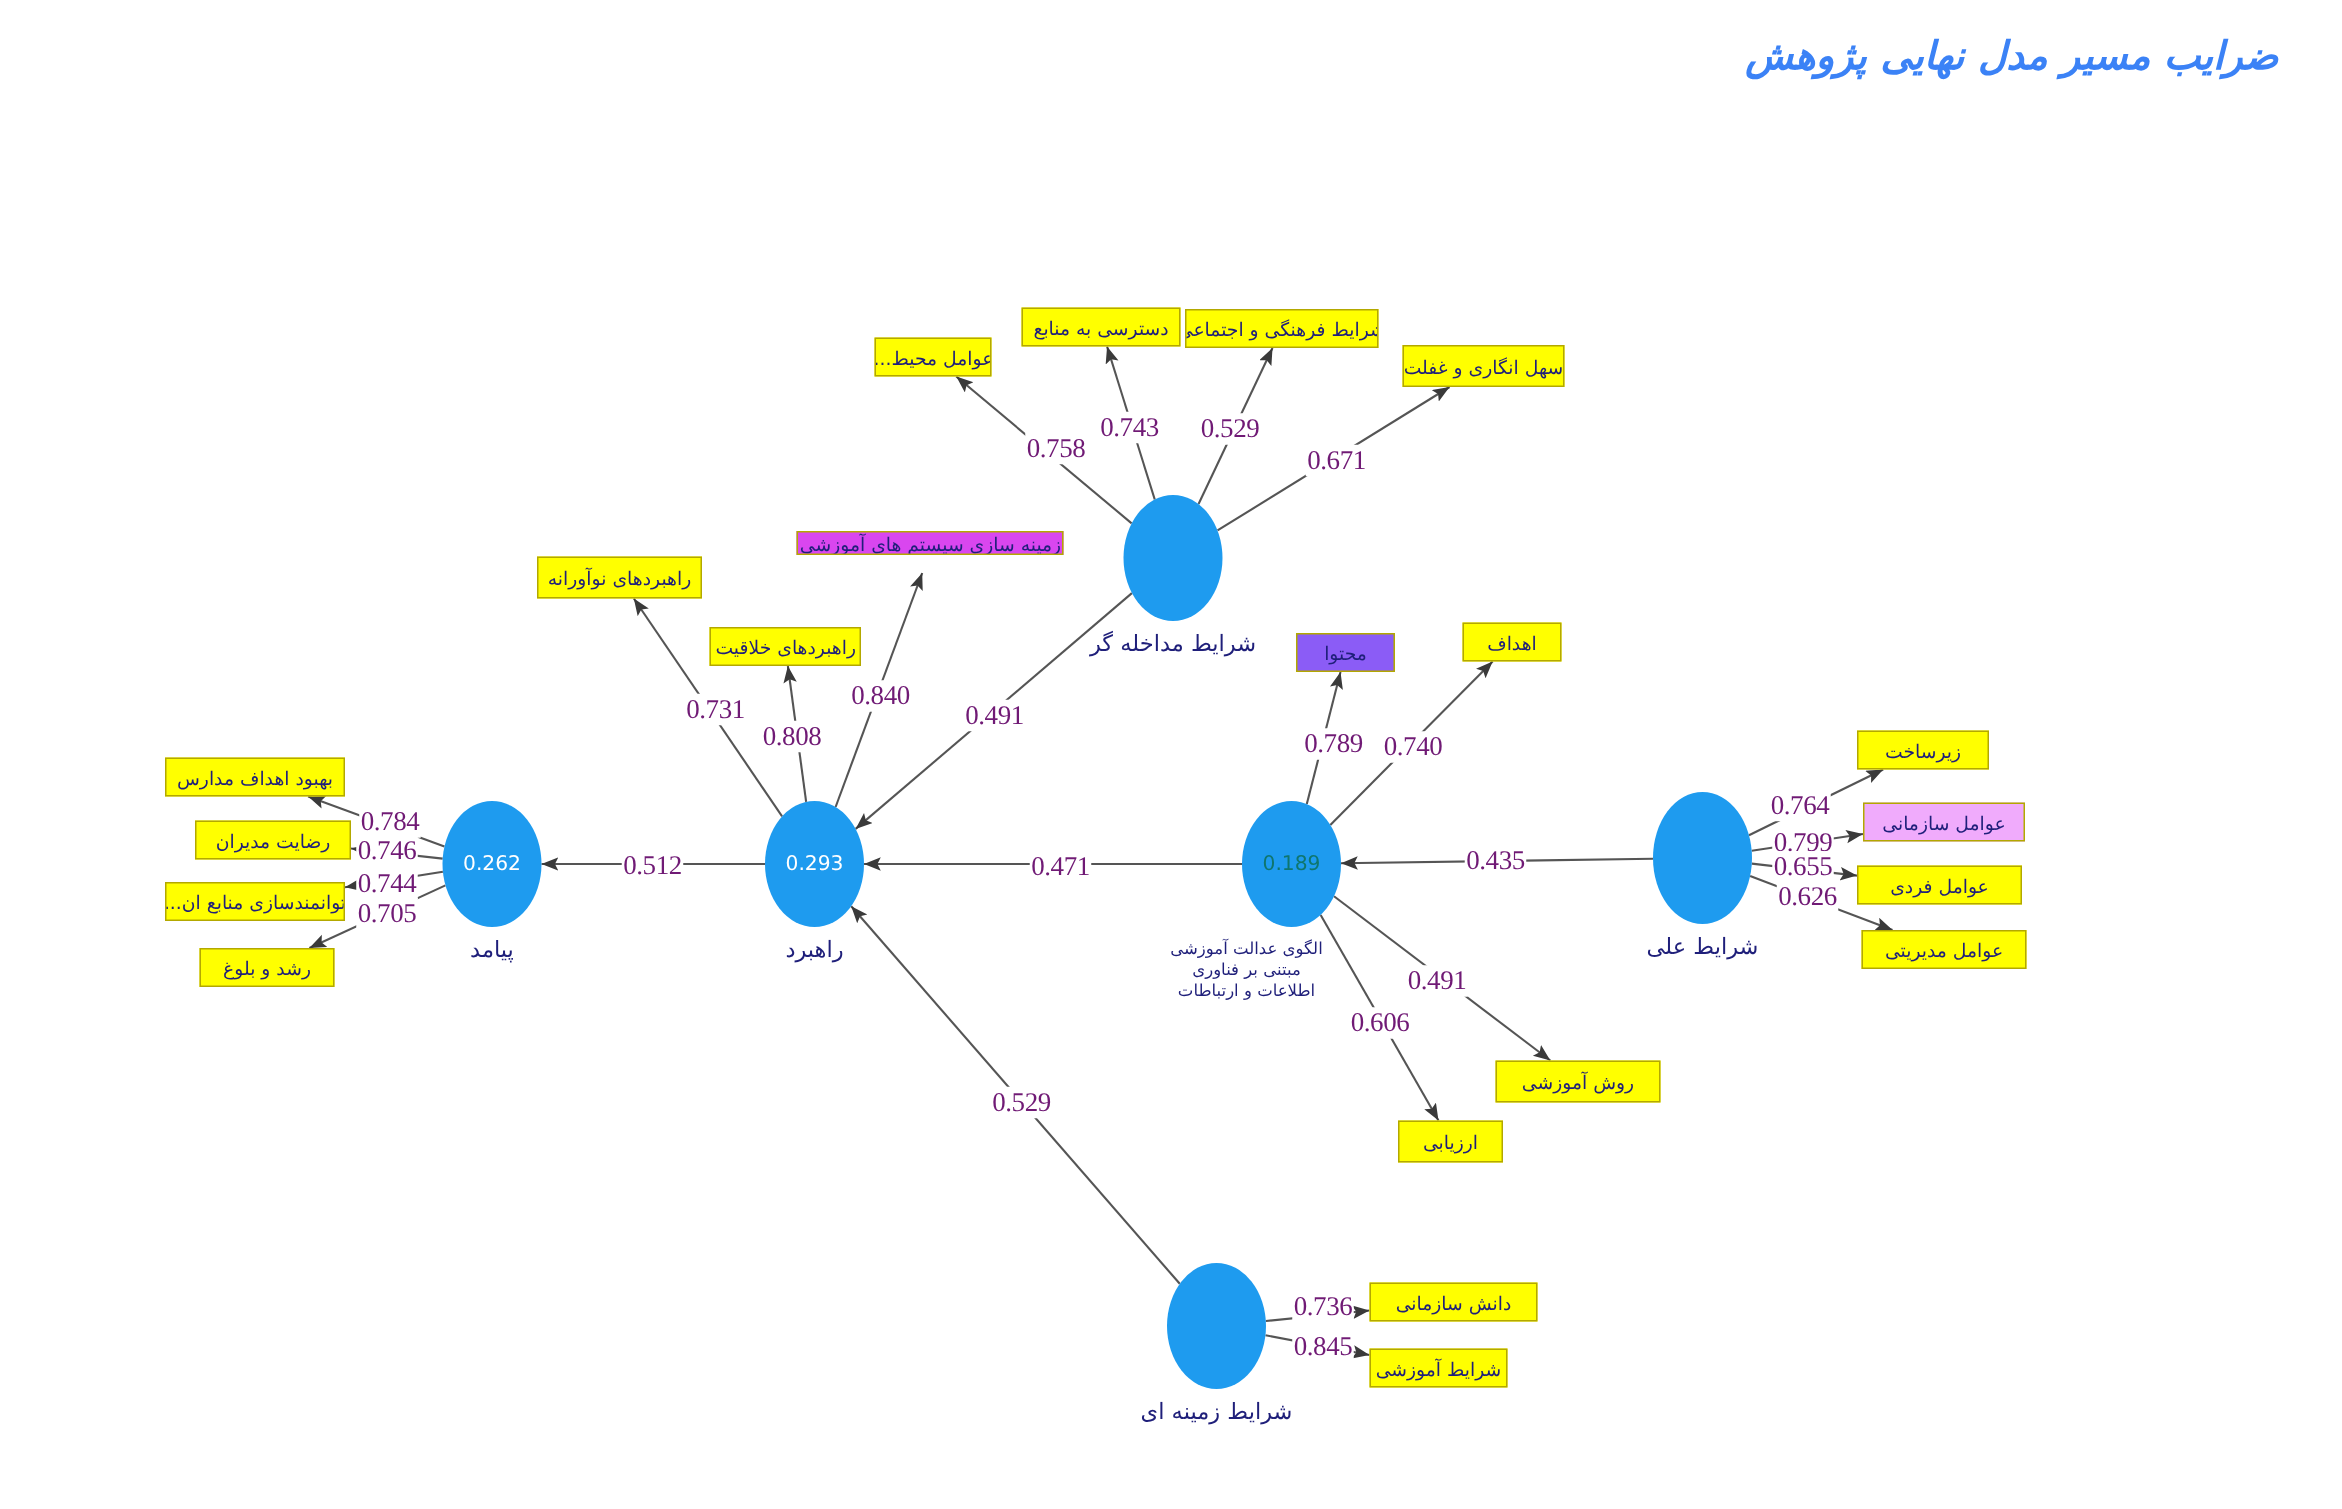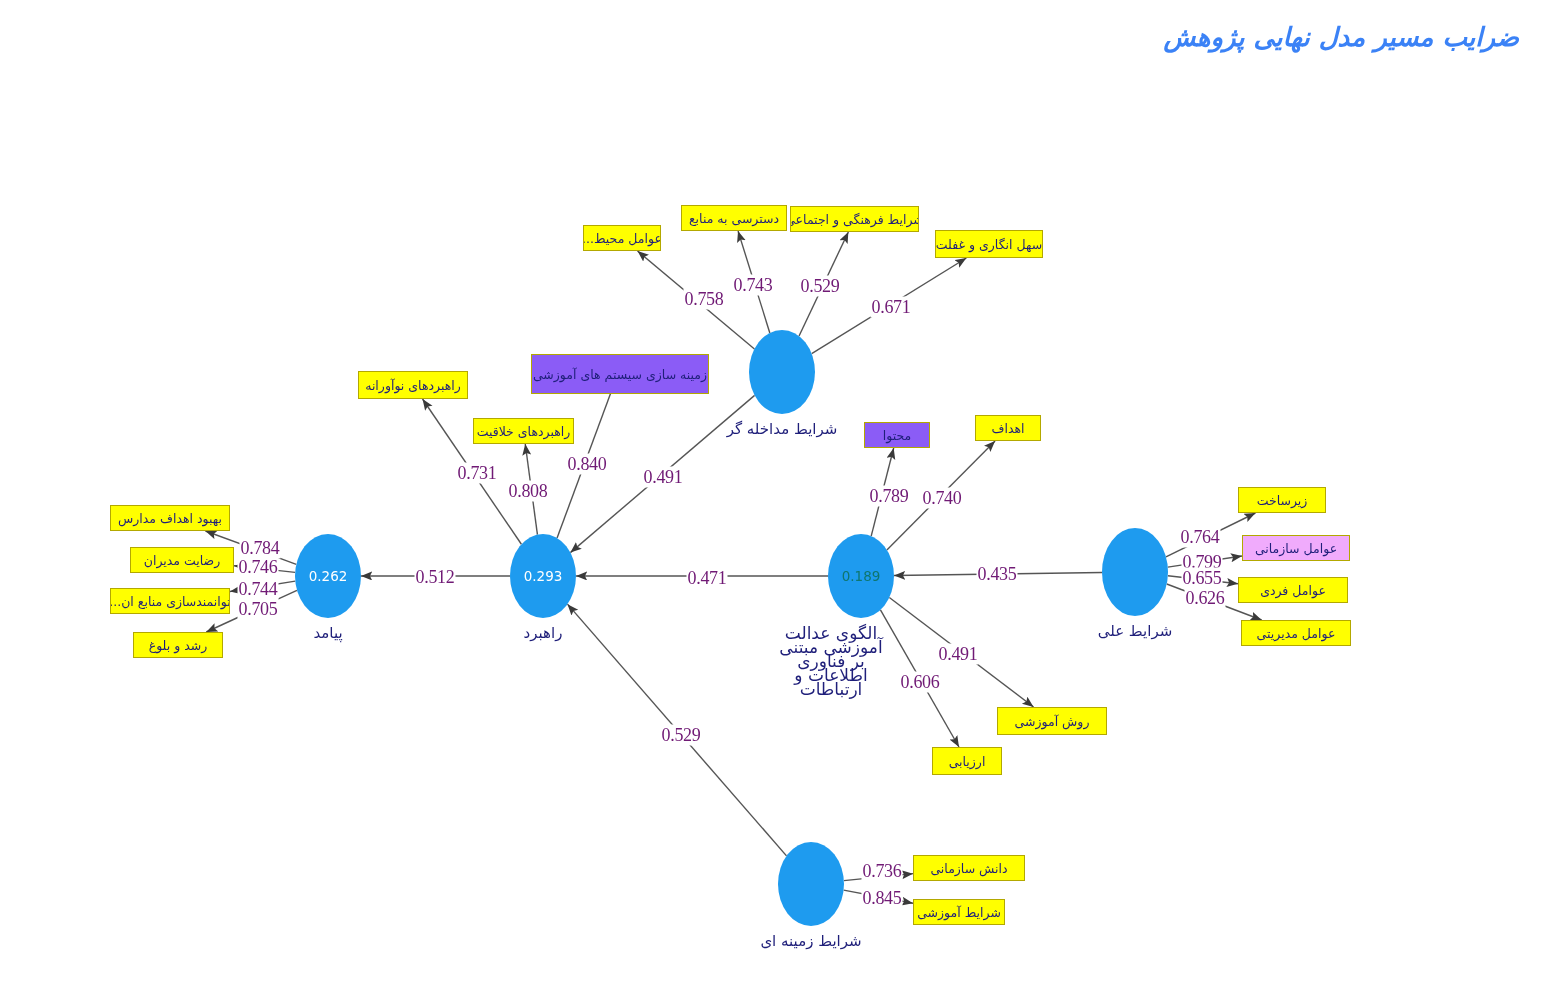--- a/index.html
+++ b/index.html
@@ -14,21 +14,21 @@
     font-family:"DejaVu Serif","Liberation Serif",serif;
     font-size:26px; font-style:italic; font-weight:600;
     color:#3b82f6; direction:rtl; white-space:nowrap;
   }
   .node-label{
     position:absolute; color:#1f1f7a; font-size:15px;
     direction:rtl; text-align:center; white-space:nowrap;
     font-family:"DejaVu Sans","Liberation Sans",sans-serif;
     transform:translateX(-50%); line-height:15px;
   }
-  .node-label.multi{white-space:normal;width:110px;font-size:17px;line-height:14px;}
+  .node-label.multi{white-space:normal;width:110px;font-size:11px;line-height:14px;}
   .node-val{
     position:absolute; color:#ffffff; font-size:13.5px;
     font-family:"DejaVu Sans","Liberation Sans",sans-serif;
     transform:translate(-50%,-50%); white-space:nowrap;
   }
   .ibox{
     position:absolute; background:#FFFF00; border:1px solid #B3A800;
     color:#1f1f7a; direction:rtl; font-size:12.5px;
     font-family:"DejaVu Sans","Liberation Sans",sans-serif;
     display:flex; align-items:center; justify-content:center;
@@ -116,21 +116,21 @@
     <div class="elab" style="left: 258px; top: 609px;">0.705</div>
     <div class="elab" style="left: 681px; top: 735px;">0.529</div>
     <div class="elab" style="left: 882px; top: 871px;">0.736</div>
     <div class="elab" style="left: 882px; top: 898px;">0.845</div>
     <div class="ibox" style="left: 583px; top: 225px; width: 78px; height: 26px; background: rgb(255, 255, 0); border-color: rgb(179, 168, 0);">عوامل محیط...</div>
     <div class="ibox" style="left: 681px; top: 205px; width: 106px; height: 26px; background: rgb(255, 255, 0); border-color: rgb(179, 168, 0);">دسترسی به منابع</div>
     <div class="ibox" style="left: 790px; top: 206px; width: 129px; height: 26px; background: rgb(255, 255, 0); border-color: rgb(179, 168, 0);">شرایط فرهنگی و اجتماعی</div>
     <div class="ibox" style="left: 935px; top: 230px; width: 108px; height: 28px; background: rgb(255, 255, 0); border-color: rgb(179, 168, 0);">سهل انگاری و غفلت</div>
     <div class="ibox" style="left: 358px; top: 371px; width: 110px; height: 28px; background: rgb(255, 255, 0); border-color: rgb(179, 168, 0);">راهبردهای نوآورانه</div>
     <div class="ibox" style="left: 473px; top: 418px; width: 101px; height: 26px; background: rgb(255, 255, 0); border-color: rgb(179, 168, 0);">راهبردهای خلاقیت</div>
-    <div class="ibox" style="left: 531px; top: 354px; width: 178px; height: 40px; background: #8b5cf6; border-color: rgb(179, 168, 0);">زمینه سازی سیستم های آموزشی</div>
+    <div class="ibox" style="left: 531px; top: 354px; width: 178px; height: 16px; background: #d946ef; border-color: rgb(179, 168, 0);">زمینه سازی سیستم های آموزشی</div>
     <div class="ibox" style="left: 864px; top: 422px; width: 66px; height: 26px; background: #8b5cf6; border-color: rgb(179, 168, 0);">محتوا</div>
     <div class="ibox" style="left: 975px; top: 415px; width: 66px; height: 26px; background: rgb(255, 255, 0); border-color: rgb(179, 168, 0);">اهداف</div>
     <div class="ibox" style="left: 997px; top: 707px; width: 110px; height: 28px; background: rgb(255, 255, 0); border-color: rgb(179, 168, 0);">روش آموزشی</div>
     <div class="ibox" style="left: 932px; top: 747px; width: 70px; height: 28px; background: rgb(255, 255, 0); border-color: rgb(179, 168, 0);">ارزیابی</div>
     <div class="ibox" style="left: 1238px; top: 487px; width: 88px; height: 26px; background: rgb(255, 255, 0); border-color: rgb(179, 168, 0);">زیرساخت</div>
     <div class="ibox" style="left: 1242px; top: 535px; width: 108px; height: 26px; background: #f0abfc; border-color: rgb(179, 168, 0);">عوامل سازمانی</div>
     <div class="ibox" style="left: 1238px; top: 577px; width: 110px; height: 26px; background: rgb(255, 255, 0); border-color: rgb(179, 168, 0);">عوامل فردی</div>
     <div class="ibox" style="left: 1241px; top: 620px; width: 110px; height: 26px; background: rgb(255, 255, 0); border-color: rgb(179, 168, 0);">عوامل مدیریتی</div>
     <div class="ibox" style="left: 110px; top: 505px; width: 120px; height: 26px; background: rgb(255, 255, 0); border-color: rgb(179, 168, 0);">بهبود اهداف مدارس</div>
     <div class="ibox" style="left: 130px; top: 547px; width: 104px; height: 26px; background: rgb(255, 255, 0); border-color: rgb(179, 168, 0);">رضایت  مدیران</div>

